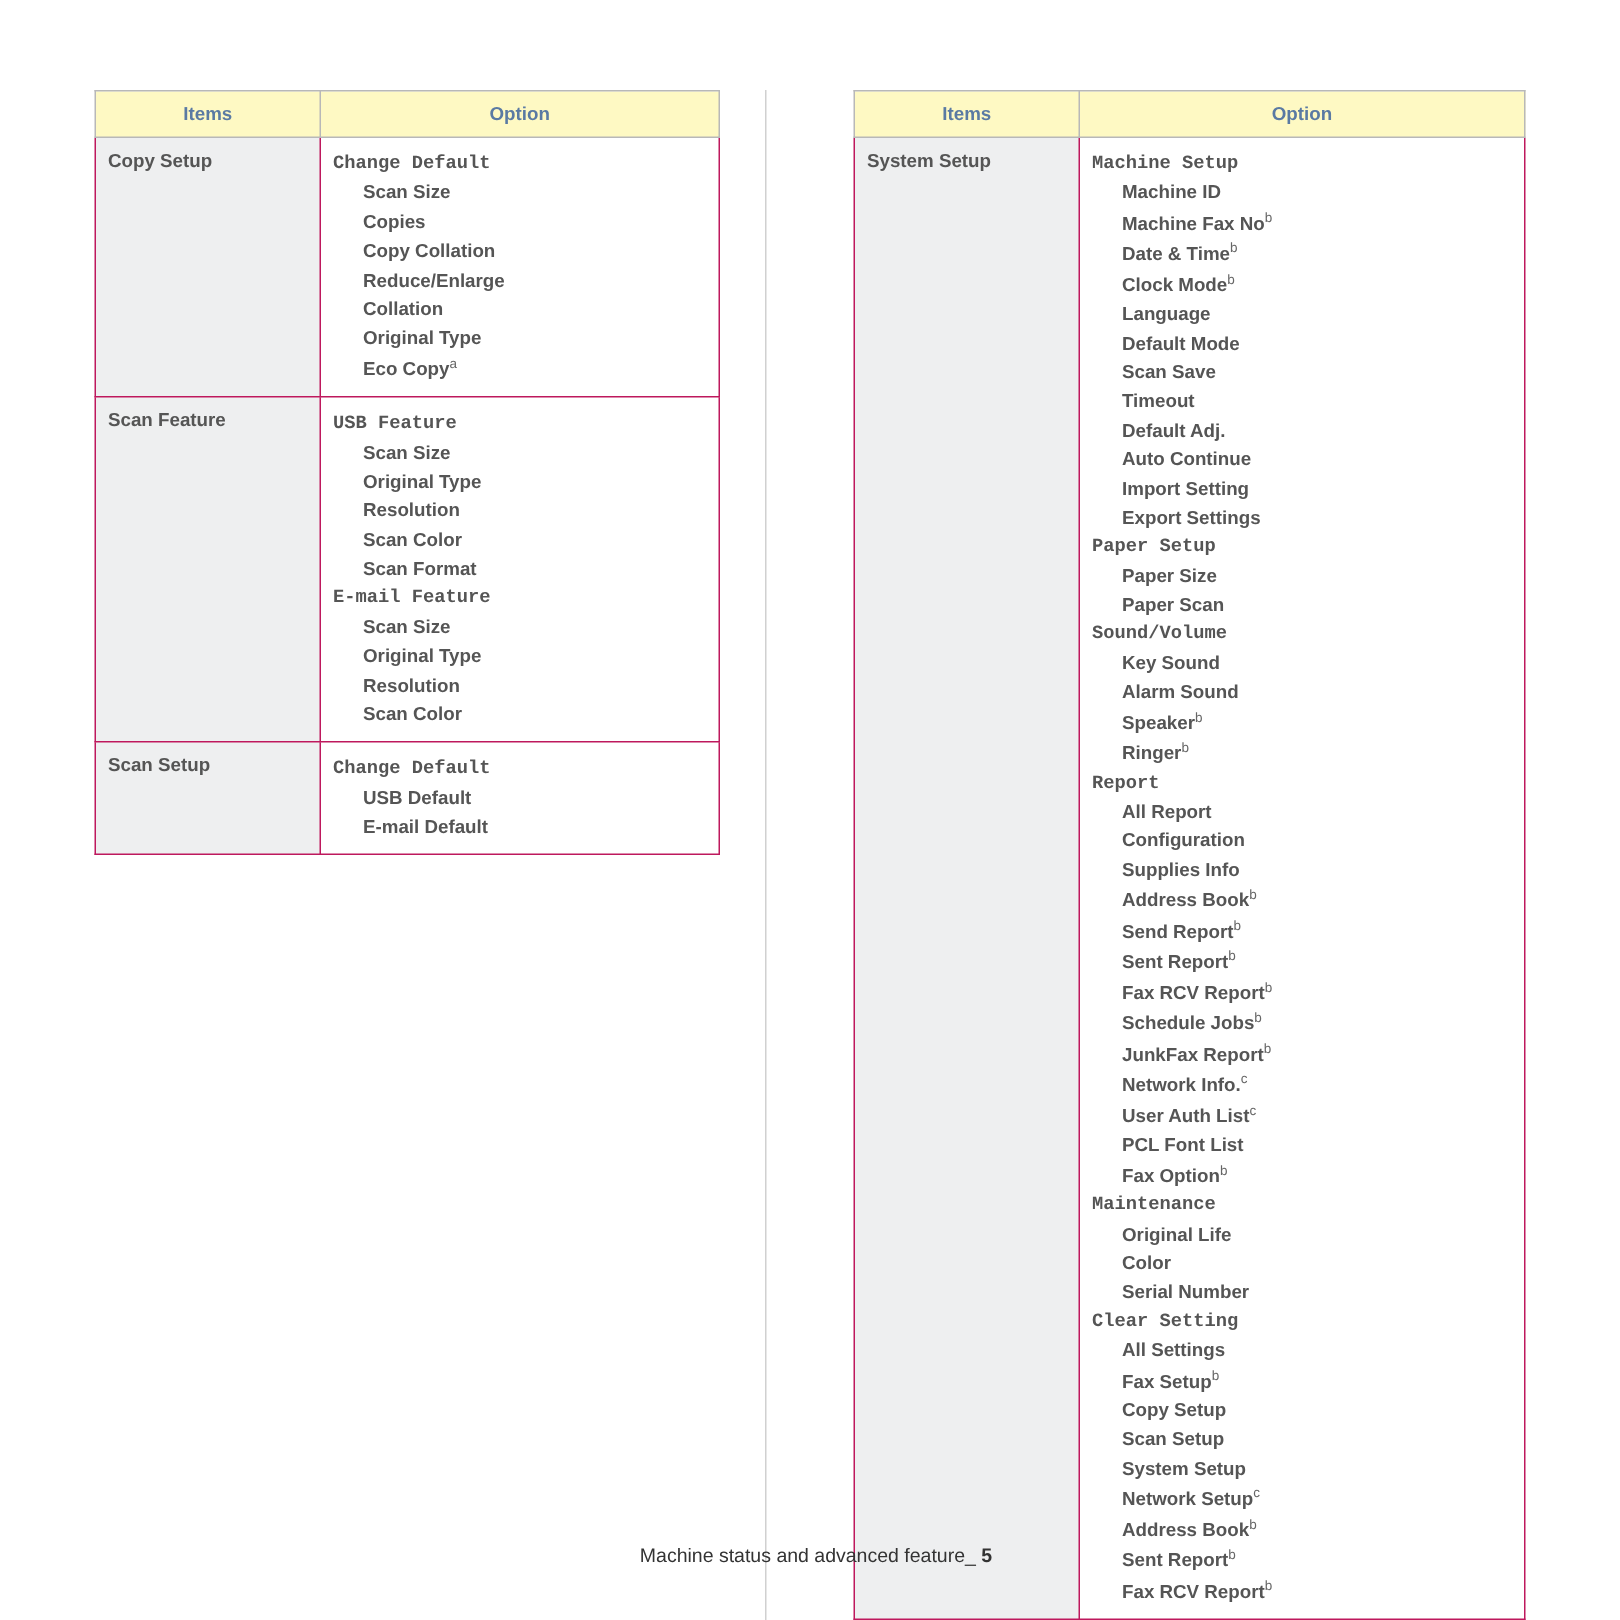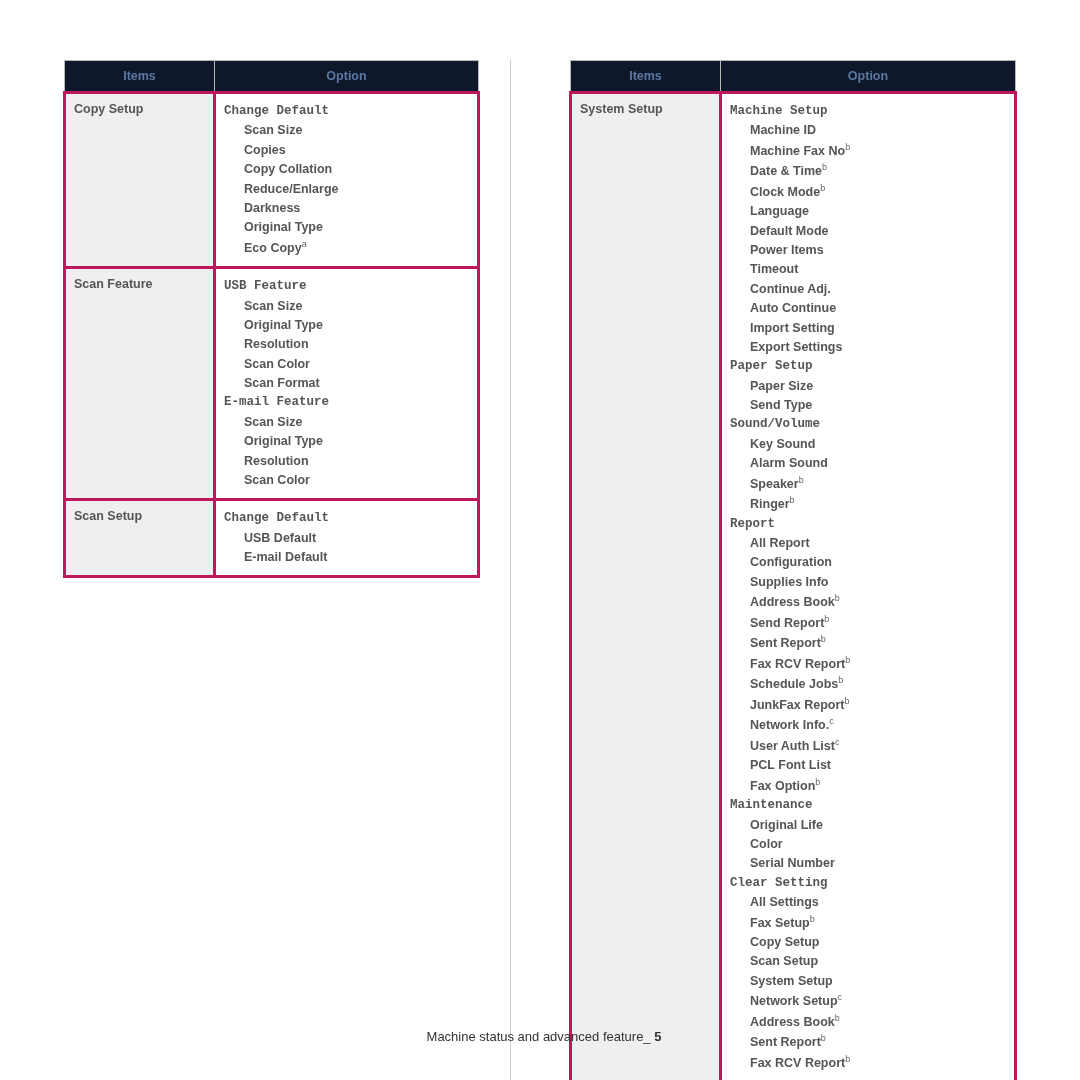--- a/index.html
+++ b/index.html
@@ -24,29 +24,29 @@
     border-right: 1px solid #d0d0d0;
     padding-right: 30px;
     padding-bottom: 500px;
   }
   table.menu {
     border-collapse: collapse;
     width: 100%;
     font-size: 12.5px;
   }
   table.menu thead th {
-    background: #0f172a;
+    background: #fef9c3;
     color: #5a7aa3;
     font-weight: bold;
     text-align: center;
     padding: 8px 6px;
     border: 1px solid #b8b8b8;
   }
   table.menu td {
-    border: 3px solid #be185d;
+    border: 1px solid #be185d;
     vertical-align: top;
     padding: 8px 8px;
     color: #555;
   }
   .items-col {
     width: 150px;
     background: #eeeff0;
     font-weight: bold;
     color: #555;
   }
@@ -80,21 +80,21 @@
       <tbody id="left-body">
           <tr>
             <td class="items-col">Copy Setup</td>
             <td>
               <ul class="opt-list">
                 <li class="bold">Change Default</li>
                 <li class="indent">Scan Size</li>
                 <li class="indent">Copies</li>
                 <li class="indent">Copy Collation</li>
                 <li class="indent">Reduce/Enlarge</li>
-                <li class="indent">Darkness</li>
+                <li class="indent">Collation</li>
                 <li class="indent">Original Type</li>
                 <li class="indent">Eco Copy<sup>a</sup></li>
               </ul>
             </td>
           </tr>
           <tr>
             <td class="items-col">Scan Feature</td>
             <td>
               <ul class="opt-list">
                 <li class="bold">USB Feature</li>
@@ -137,29 +137,29 @@
             <td class="items-col">System Setup</td>
             <td>
               <ul class="opt-list">
                 <li class="bold">Machine Setup</li>
                 <li class="indent">Machine ID</li>
                 <li class="indent">Machine Fax No<sup>b</sup></li>
                 <li class="indent">Date &amp; Time<sup>b</sup></li>
                 <li class="indent">Clock Mode<sup>b</sup></li>
                 <li class="indent">Language</li>
                 <li class="indent">Default Mode</li>
-                <li class="indent">Power Items</li>
+                <li class="indent">Scan Save</li>
                 <li class="indent">Timeout</li>
-                <li class="indent">Continue Adj.</li>
+                <li class="indent">Default Adj.</li>
                 <li class="indent">Auto Continue</li>
                 <li class="indent">Import Setting</li>
                 <li class="indent">Export Settings</li>
                 <li class="bold">Paper Setup</li>
                 <li class="indent">Paper Size</li>
-                <li class="indent">Send Type</li>
+                <li class="indent">Paper Scan</li>
                 <li class="bold">Sound/Volume</li>
                 <li class="indent">Key Sound</li>
                 <li class="indent">Alarm Sound</li>
                 <li class="indent">Speaker<sup>b</sup></li>
                 <li class="indent">Ringer<sup>b</sup></li>
                 <li class="bold">Report</li>
                 <li class="indent">All Report</li>
                 <li class="indent">Configuration</li>
                 <li class="indent">Supplies Info</li>
                 <li class="indent">Address Book<sup>b</sup></li>

